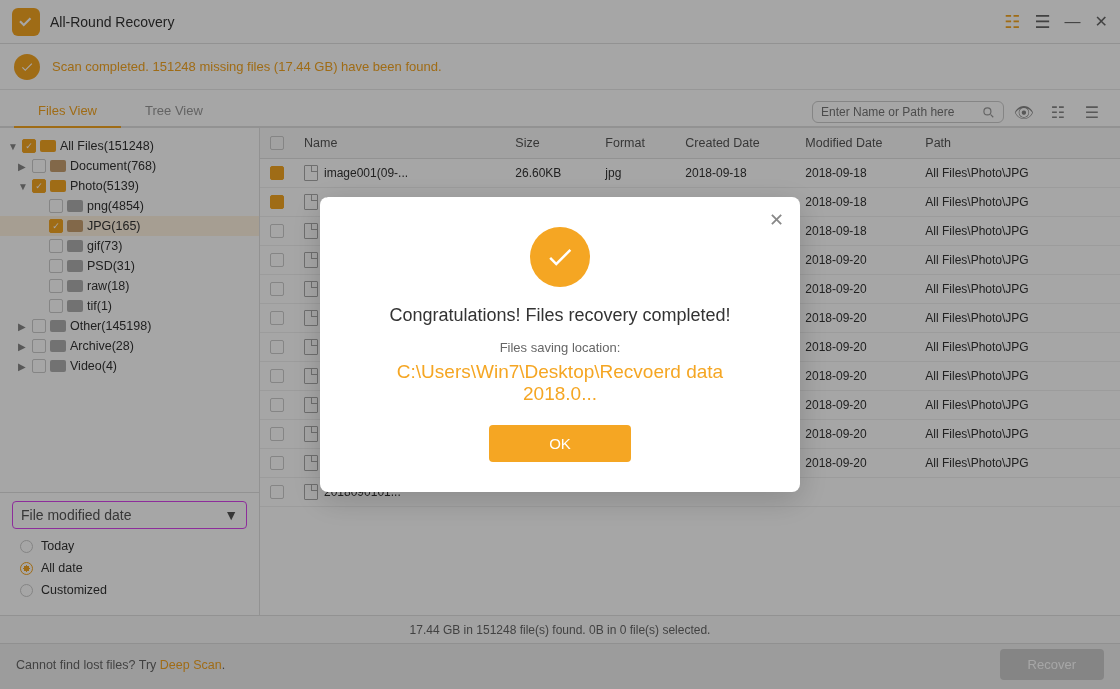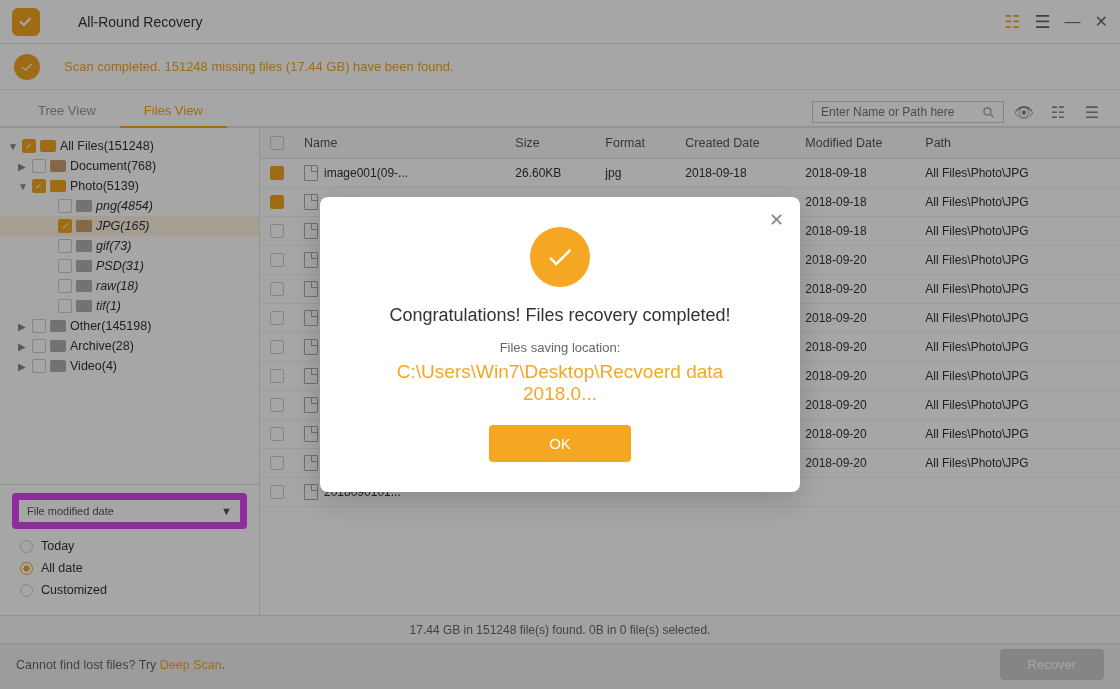--- a/index.html
+++ b/index.html
@@ -15,33 +15,33 @@
       border-bottom: 1px solid #e0e0e0;
     }
     .title-bar-logo {
       width: 28px; height: 28px;
       background: #f5a623;
       border-radius: 6px;
       display: flex; align-items: center; justify-content: center;
       margin-right: 10px;
     }
     .title-bar-logo svg { width: 18px; height: 18px; fill: white; }
-    .title-bar-text { font-size: 14px; color: #333; flex: 1; font-weight: 500; margin-left: 28px; }
+    .title-bar-text { font-size: 14px; color: #333; flex: 1; font-weight: 500; }
     .title-bar-controls { display: flex; gap: 14px; align-items: center; }
     .title-bar-controls span { font-size: 16px; color: #666; cursor: pointer; }
 
     
     .notif-bar {
       background: #fff;
       height: 46px;
       display: flex;
       align-items: center;
       padding: 0 14px;
       border-bottom: 1px solid #e8e8e8;
-      gap: 24px;
+      gap: 12px;
     }
     .notif-icon {
       width: 26px; height: 26px;
       background: #f5a623;
       border-radius: 50%;
       display: flex; align-items: center; justify-content: center;
       flex-shrink: 0;
     }
     .notif-icon svg { width: 14px; height: 14px; fill: white; }
     .notif-text { font-size: 13px; color: #333; }
@@ -66,21 +66,21 @@
       border-bottom: 2px solid transparent;
       margin-bottom: -2px;
     }
     .tab.active { color: #f5a623; border-bottom: 2px solid #f5a623; font-weight: 500; }
     .tab-search {
       display: flex; align-items: center; gap: 6px;
     }
     .search-box {
       display: flex; align-items: center;
       border: 1px solid #ccc;
-      border-radius: 0;
+      border-radius: 6px;
       padding: 3px 8px;
       background: #fff;
     }
     .search-box input {
       border: none; outline: none; font-size: 12px; color: #999;
       width: 160px;
     }
     .search-box svg { width: 14px; height: 14px; fill: #999; }
     .view-icon {
       width: 28px; height: 28px;
@@ -111,21 +111,21 @@
     .tree-item {
       display: flex; align-items: center;
       padding: 3px 8px;
       cursor: pointer;
       font-size: 12.5px;
       color: #333;
       gap: 4px;
     }
     .tree-item.selected { background: #fff3e0; }
     .indent-1 { padding-left: 18px; }
-    .indent-2 { padding-left: 44px; font-style: italic; }
+    .indent-2 { padding-left: 35px; }
     .folder-icon { width: 16px; height: 12px; border-radius: 2px; flex-shrink: 0; }
     .folder-orange { background: #f5a623; }
     .folder-gray { background: #b0b0b0; }
     .folder-brown { background: #c8a070; }
     .checkbox-sm {
       width: 14px; height: 14px;
       border: 1.5px solid #ccc;
       border-radius: 2px;
       flex-shrink: 0;
       display: flex; align-items: center; justify-content: center;
@@ -133,24 +133,24 @@
     .checkbox-sm.checked { background: #f5a623; border-color: #f5a623; }
     .checkbox-sm.checked::after { content: '✓'; color: white; font-size: 9px; }
     .chevron { width: 10px; height: 10px; color: #888; font-size: 10px; }
     .filter-area {
       border-top: 1px solid #e0e0e0;
       padding: 8px 12px;
     }
     .filter-dropdown {
       display: flex; align-items: center; justify-content: space-between;
       padding: 5px 8px;
-      border: 7px solid #d946ef;
+      border: 1px solid #d946ef;
       border-radius: 4px;
       cursor: pointer;
-      font-size: 11px;
+      font-size: 14px;
       color: #555;
       background: #fff;
     }
     .filter-options { padding: 6px 0; }
     .filter-option {
       display: flex; align-items: center; gap: 8px;
       padding: 4px 8px;
       font-size: 12.5px;
       color: #333;
     }
@@ -302,22 +302,22 @@
         <path d="M9 16.17L4.83 12l-1.42 1.41L9 19 21 7l-1.41-1.41z"></path>
       </svg>
   </div>
   <span class="notif-text">
     <span>Scan completed. 151248 missing files (</span><span style="color:#f5a623;font-weight:500;">17.44 GB</span><span>) have been found.</span>
   </span>
 </div>
 
 <div class="tab-bar">
   <div class="tab-group">
+    <div class="tab active">Files View</div>
     <div class="tab">Tree View</div>
-    <div class="tab active">Files View</div>
   </div>
   <div class="tab-search">
     <div class="search-box">
       <input type="text" placeholder="Enter Name or Path here" style="">
       <svg viewBox="0 0 24 24">
           <path d="M21 21l-4.35-4.35M17 11A6 6 0 1 1 5 11a6 6 0 0 1 12 0z" stroke="#999" stroke-width="2" fill="none"></path>
         </svg>
     </div>
     <div class="view-icon">👁</div>
     <div class="view-icon">☷</div>

